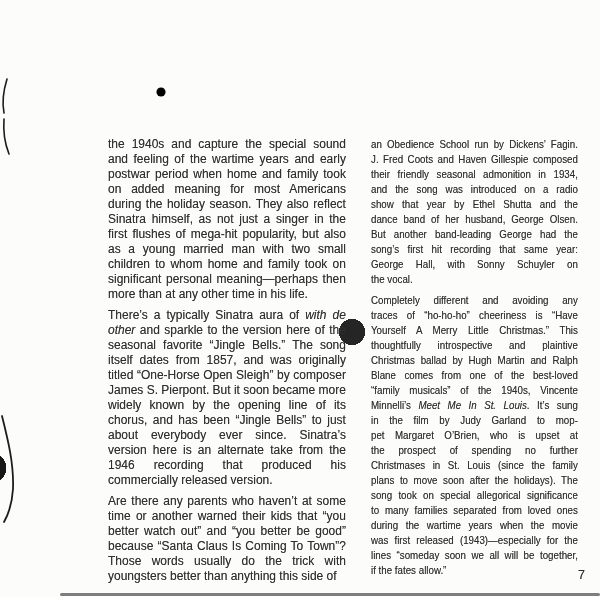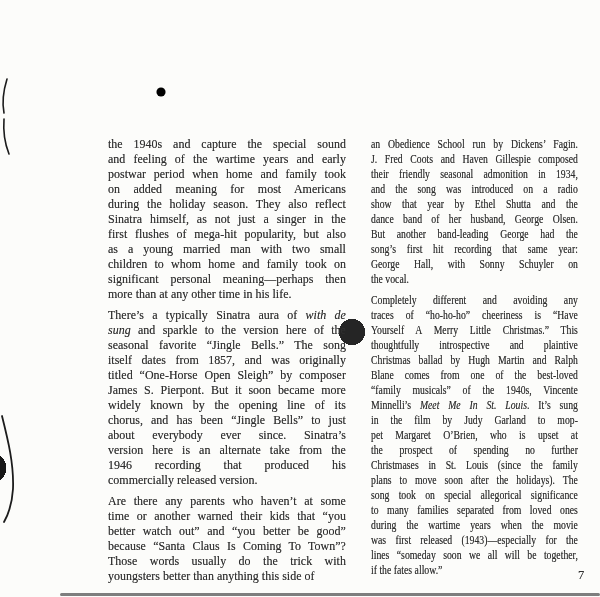--- a/index.html
+++ b/index.html
@@ -42,21 +42,21 @@
   }
   .scan-edge{
     position:absolute;left:60px;top:593px;width:540px;height:3px;
     background:#555;opacity:.75;border-radius:2px;filter:blur(.4px);
   }
   .defs-holder{position:absolute;width:0;height:0;overflow:hidden;}
 </style>
 </head>
 <body>
 
-<div class="page" style="color: rgb(47, 47, 47); background: rgb(252, 252, 250); font-family: Liberation Serif, serif;">
+<div class="page" style="color: rgb(47, 47, 47); background: rgb(252, 252, 250);">
 
   <svg class="defs-holder" aria-hidden="true">
     <defs>
       <g id="sf-arm">
         <path d="M0 6 L0 -92"></path>
         <path d="M0 -34 L-22 -56 M0 -34 L22 -56"></path>
         <path d="M0 -58 L-16 -74 M0 -58 L16 -74"></path>
         <path d="M0 -80 L-11 -91 M0 -80 L11 -91"></path>
       </g>
       <g id="sf">
@@ -102,21 +102,21 @@
         <div class="line">during the holiday season. They also reflect</div>
         <div class="line">Sinatra himself, as not just a singer in the</div>
         <div class="line">first flushes of mega-hit popularity, but also</div>
         <div class="line">as a young married man with two small</div>
         <div class="line">children to whom home and family took on</div>
         <div class="line">significant personal meaning—perhaps then</div>
         <div class="line last">more than at any other time in his life.</div>
       </div>
       <div class="para">
         <div class="line">There’s a typically Sinatra aura of <i>with de</i></div>
-        <div class="line"><i>sung</i> and sparkle to the version here of the</div>
+        <div class="line"><i>other</i> and sparkle to the version here of the</div>
         <div class="line">seasonal favorite “Jingle Bells.” The song</div>
         <div class="line">itself dates from 1857, and was originally</div>
         <div class="line">titled “One-Horse Open Sleigh” by composer</div>
         <div class="line">James S. Pierpont. But it soon became more</div>
         <div class="line">widely known by the opening line of its</div>
         <div class="line">chorus, and has been “Jingle Bells” to just</div>
         <div class="line">about everybody ever since. Sinatra’s</div>
         <div class="line">version here is an alternate take from the</div>
         <div class="line">1946 recording that produced his</div>
         <div class="line last">commercially released version.</div>

